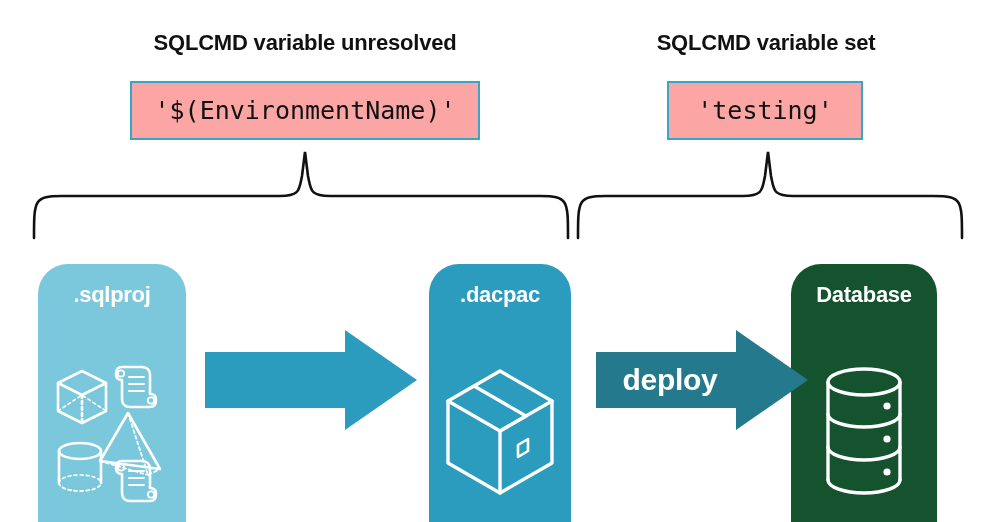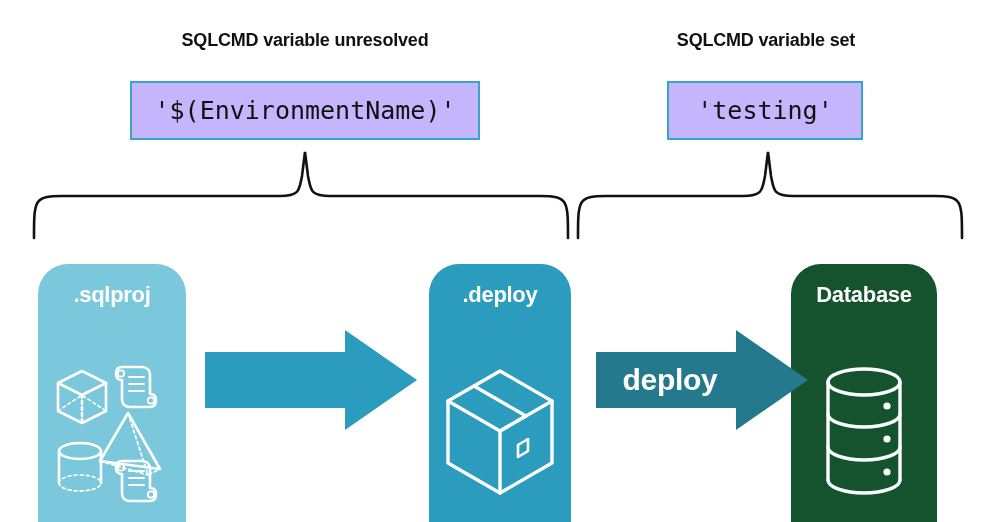--- a/index.html
+++ b/index.html
@@ -21,35 +21,35 @@
     inset: 0;
     width: 1000px;
     height: 522px;
   }
 
   
   .group-header {
     position: absolute;
     font-family: "Liberation Sans", sans-serif;
     font-weight: bold;
-    font-size: 18px;
+    font-size: 22px;
     color: #111111;
     letter-spacing: -0.2px;
     white-space: nowrap;
     text-align: center;
     transform: translateX(-50%);
   }
   #header-left  { left: 305px; top: 30px; }
   #header-right { left: 766px; top: 30px; text-align: right; }
 
   
   .code-box {
     position: absolute;
     border: 2px solid #39a5c6;
-    background: #c4b5fd;
+    background: #fca5a5;
     box-sizing: border-box;
     display: flex;
     align-items: center;
     justify-content: center;
     font-family: "DejaVu Sans Mono", "Liberation Mono", monospace;
     font-size: 25px;
     color: #111111;
     letter-spacing: 0px;
     white-space: nowrap;
   }
@@ -209,21 +209,21 @@
             <circle cx="69" cy="110.5" r="3.2" stroke-width="1.8"></circle>
             <circle cx="99" cy="137.5" r="3.2" stroke-width="1.8"></circle>
             <path d="M 77,114 L 92,114 M 77,121 L 92,121 M 77,128 L 92,128" stroke-width="1.8"></path>
           </g>
         </g>
       </svg>
     </div>
   </div>
 
   <div class="stage-box" id="box-dacpac">
-    <div class="box-label">.deploy</div>
+    <div class="box-label">.dacpac</div>
     <div class="box-art">
       <svg width="124" height="150" viewBox="0 0 124 150">
         <g fill="none" stroke="#ffffff" stroke-width="3.4" stroke-linejoin="round" stroke-linecap="round">
 
           <path d="M 10,44 L 62,14 L 114,44 L 114,106 L 62,136 L 10,106 Z"></path>
           <path d="M 10,44 L 62,74 L 114,44"></path>
           <path d="M 62,74 L 62,136"></path>
 
           <path d="M 36,29 L 88,59"></path>
           <path d="M 62,74 L 88,59"></path>

